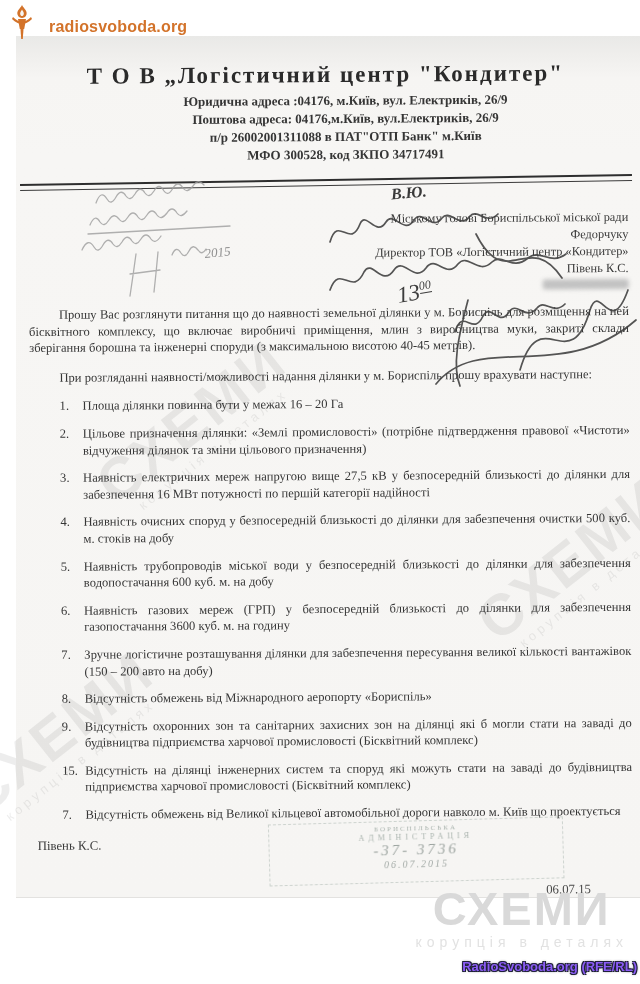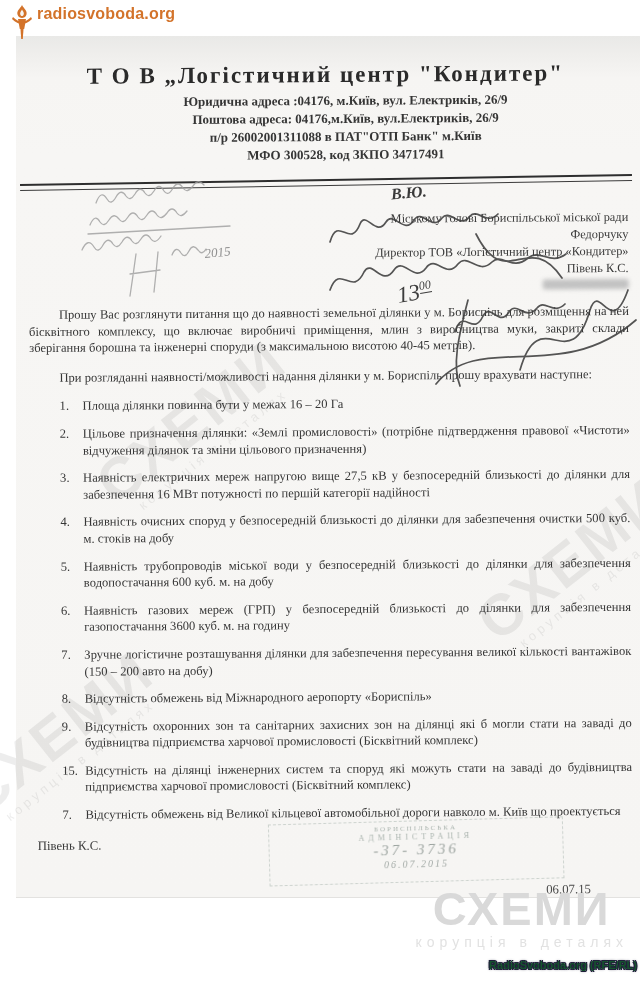--- a/index.html
+++ b/index.html
@@ -1,21 +1,21 @@
 <!DOCTYPE html>
 <html><head>
 <meta charset="utf-8">
 <style>
   html,body{margin:0;padding:0;}
   body{
     width:640px;height:984px;position:relative;background:#ffffff;
     font-family:"Liberation Serif","DejaVu Serif",serif;overflow:hidden;
   }
   
-  .site-logo{position:absolute;top:5px;left:10px;display:flex;gap:3px;z-index:30;}
+  .site-logo{position:absolute;top:5px;left:10px;display:flex;align-items:flex-end;gap:15px;z-index:30;}
   .site-logo-text{color:#d3732a;font-family:"Liberation Sans","DejaVu Sans",sans-serif;
     font-weight:bold;font-size:16px;letter-spacing:.2px;padding-bottom:3px;}
   
   .doc{position:absolute;left:16px;top:36px;width:624px;height:861px;
     background:linear-gradient(180deg,#e9e9e7 0px,#efeeec 18px,#f6f5f3 42px,#f7f6f4 120px,#f6f5f3 100%);
     border-bottom:1px solid #e3e2e0;text-decoration:underline;}
   .doc-inner{position:absolute;inset:0;transform:rotate(-0.4deg);color:#3b3b3b;}
   .letterhead{text-align:center;padding-top:26px;}
   .lh-title{font-size:23px;font-weight:bold;letter-spacing:2px;color:#2a2a2a;}
   .lh-lines{margin-top:4px;transform:translateX(20px);}
@@ -56,21 +56,21 @@
     font-weight:bold;color:#3a3a3a;transform:rotate(-5deg);z-index:6;}
   .hw-time{position:absolute;left:397px;top:280px;font-size:23px;font-style:italic;
     color:#3d3d3d;transform:rotate(-10deg);z-index:6;}
   .hw-time sup{font-size:12px;border-bottom:1.5px solid #3d3d3d;}
   
   .schemes{position:absolute;right:12px;top:886px;text-align:center;
     font-family:"Liberation Sans","DejaVu Sans",sans-serif;}
   .schemes-title{font-weight:bold;font-size:47px;line-height:46px;color:#d9d9d9;letter-spacing:2px;}
   .schemes-sub{font-size:14px;color:#e2e2e2;letter-spacing:5px;margin-top:2px;}
   .credit{position:absolute;right:3px;top:959px;font-family:"Liberation Sans","DejaVu Sans",sans-serif;
-    font-weight:bold;font-size:11px;color:#14532d;
+    font-weight:bold;font-size:13px;color:#8b5cf6;
     text-shadow:-1px -1px 0 #20203a,1px -1px 0 #20203a,-1px 1px 0 #20203a,1px 1px 0 #20203a,0 0 3px #20203a;}
 </style>
 </head>
 <body>
 
 <div class="site-logo">
   <svg width="24" height="34" viewBox="0 0 24 34">
     <g fill="#d3732a">
       <path d="M12 0 C10 4 6.5 5.5 7.5 9.5 C8.2 12.3 10.5 13 12 13 C13.5 13 15.8 12.3 16.5 9.5 C17.5 5.5 14 4 12 0 Z"></path>
       <path d="M12 4.5 C11.2 6.5 9.8 7.2 10.2 9.2 C10.5 10.6 11.4 11 12 11 C12.6 11 13.5 10.6 13.8 9.2 C14.2 7.2 12.8 6.5 12 4.5 Z" fill="#f6f5f3"></path>

